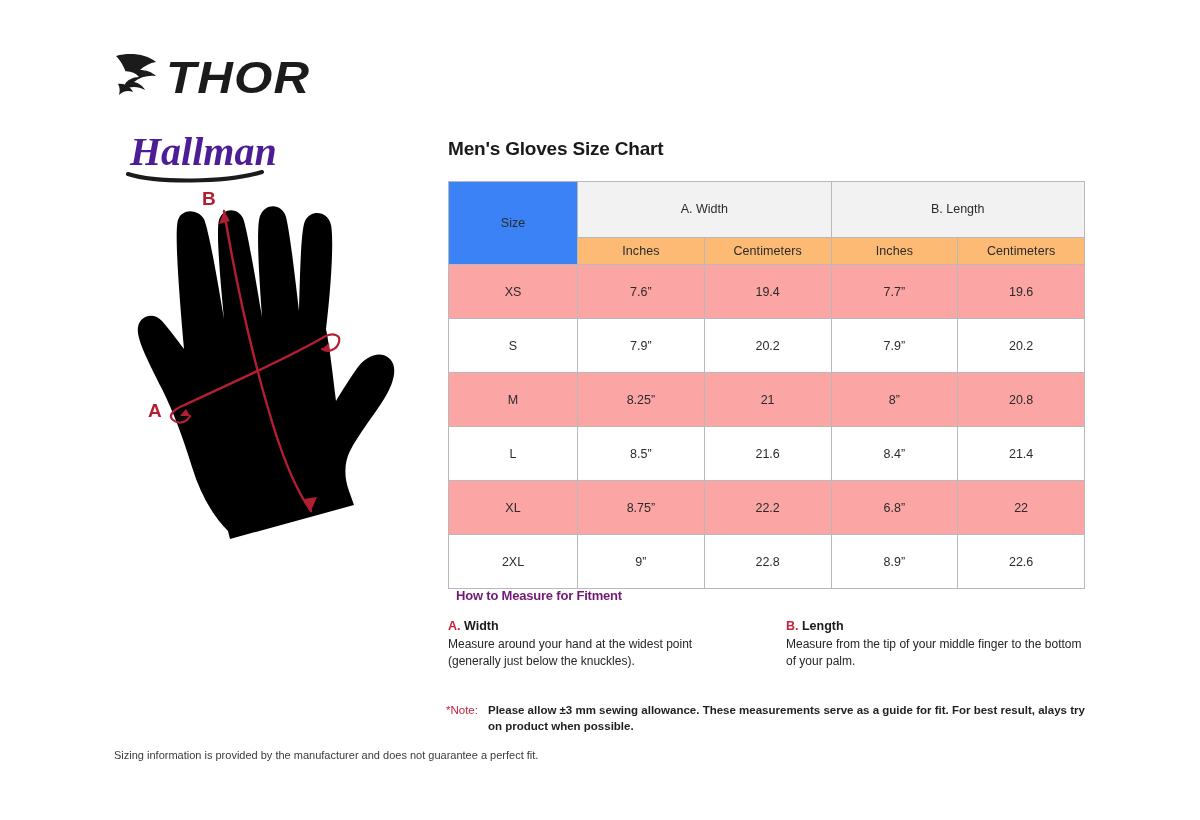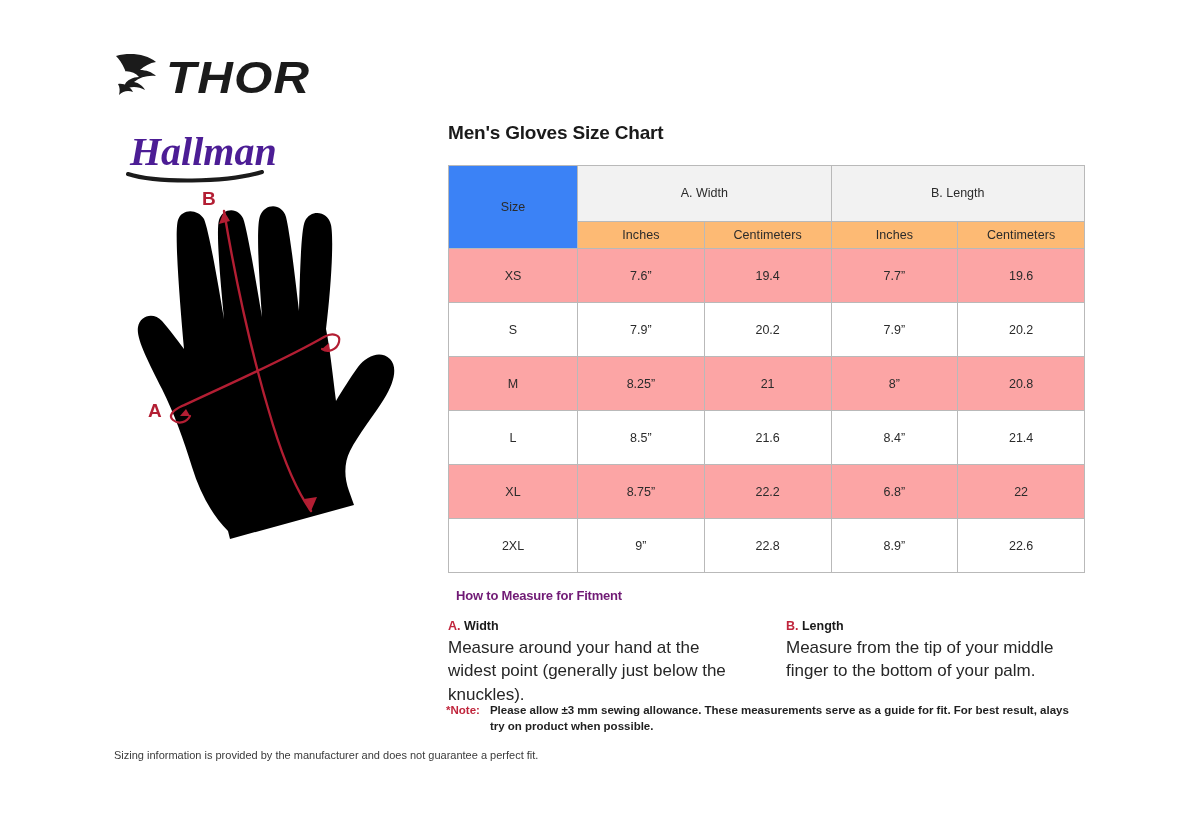--- a/index.html
+++ b/index.html
@@ -60,21 +60,21 @@
     left: 118px;
     top: 163px;
     width: 310px;
     height: 390px;
   }
 
   
   #chart-panel {
     position: absolute;
     left: 448px;
-    top: 122px;
+    top: 138px;
     width: 640px;
   }
   .panel-title {
     font-size: 19px;
     font-weight: bold;
     color: #1a1a1a;
     margin: 0 0 21px 0;
     letter-spacing: -0.2px;
   }
 
@@ -145,38 +145,38 @@
   .measure-head {
     font-size: 12.5px;
     font-weight: bold;
     color: #1a1a1a;
     margin-bottom: 3px;
   }
   .measure-head .key {
     color: #c0253c;
   }
   .measure-body {
-    font-size: 17px;
+    font-size: 12px;
     line-height: 1.38;
     color: #262626;
   }
 
   #note-block {
     position: absolute;
     left: 446px;
     top: 702px;
     width: 640px;
     display: flex;
     gap: 10px;
     font-size: 11.5px;
     line-height: 1.42;
   }
   .note-label {
     color: #c0253c;
-    font-weight: bold;
+    font-weight: normal;
     white-space: nowrap;
   }
   .note-text {
     font-weight: bold;
     color: #1f1f1f;
     width: 600px;
   }
 
   #footer-note {
     position: absolute;

